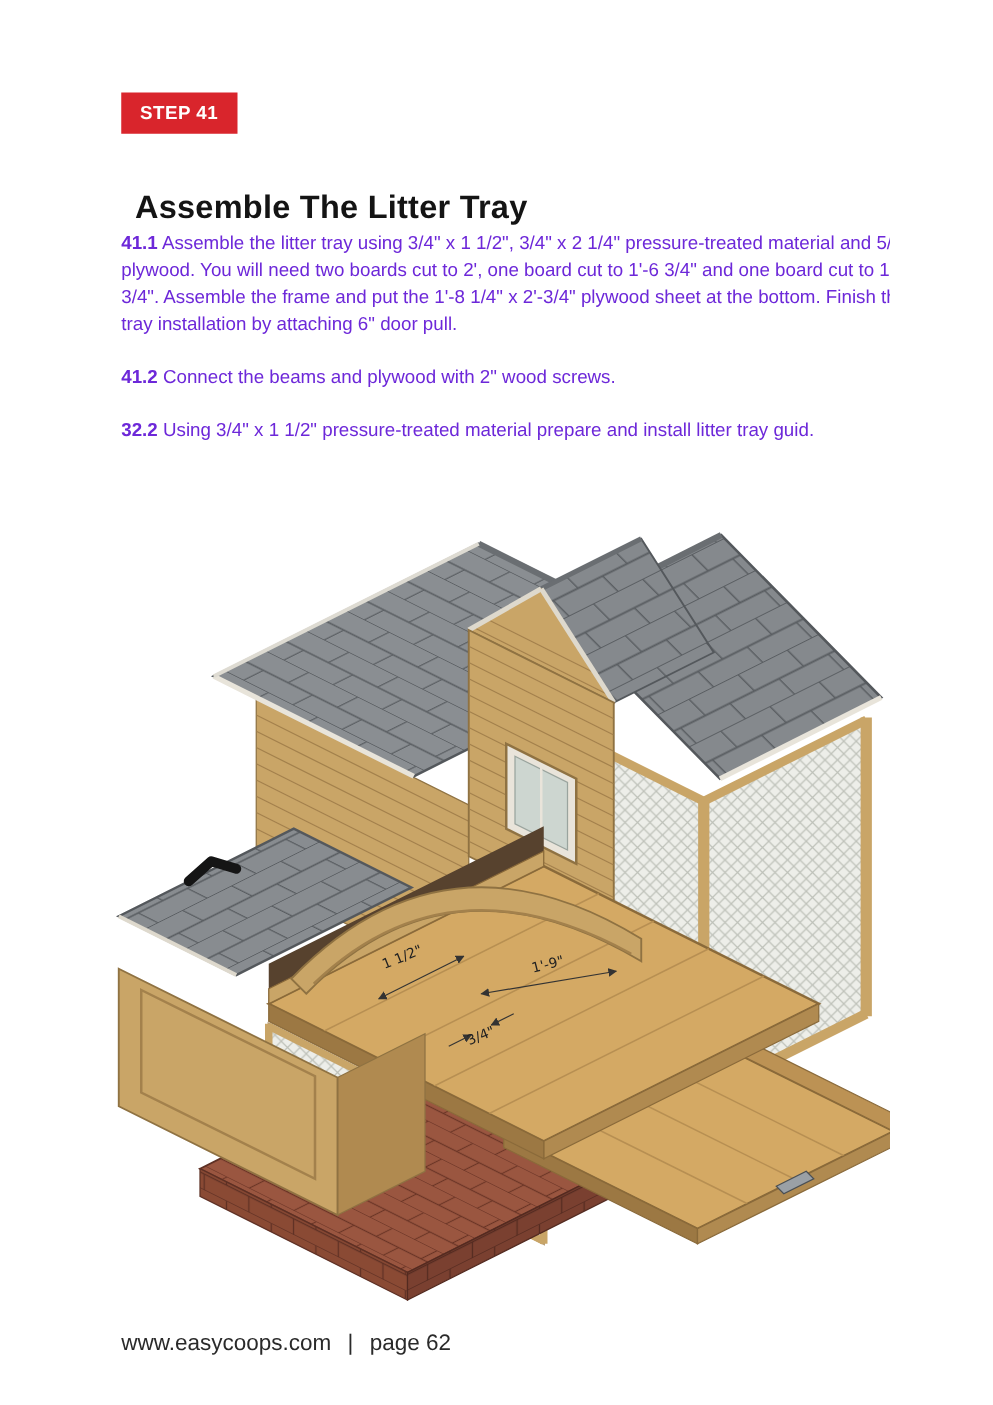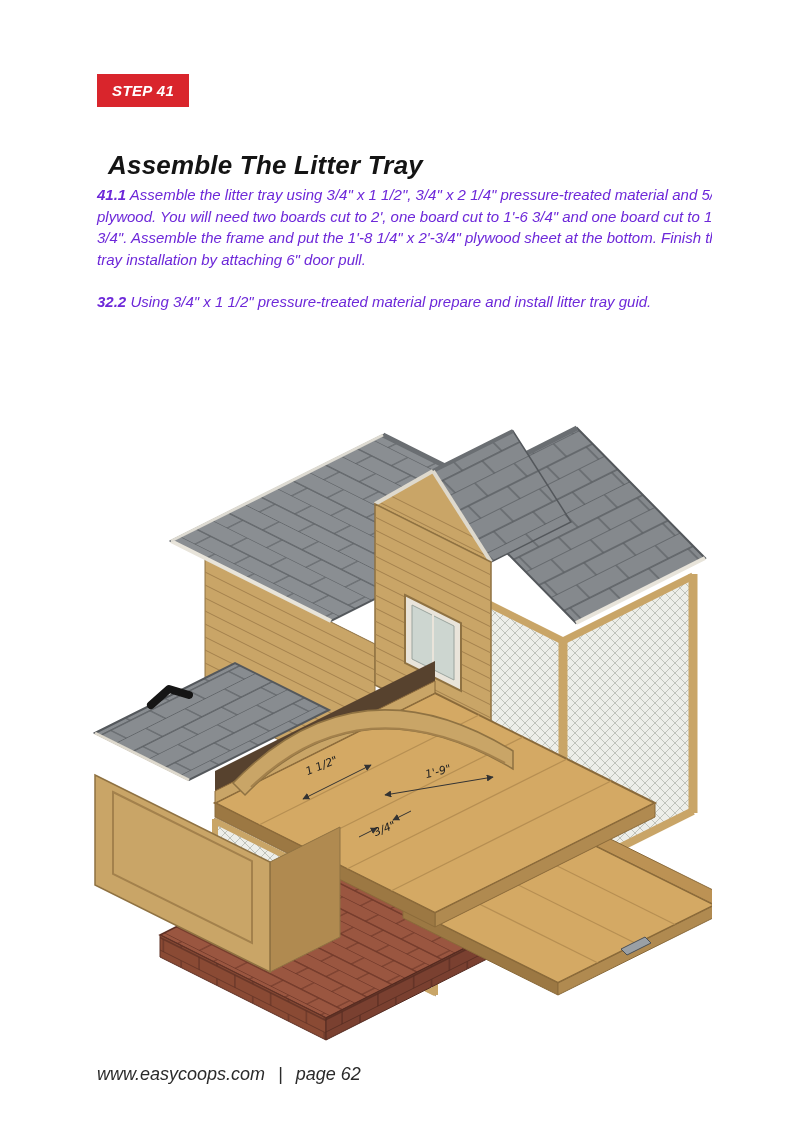--- a/index.html
+++ b/index.html
@@ -1,18 +1,18 @@
 <!DOCTYPE html>
 <html><head>
 <meta charset="utf-8">
 <style>
   html,body { margin:0; padding:0; background:#ffffff; }
   .page {
     position:relative; width:712px; height:1124px; background:#ffffff;
-    font-family:"Liberation Sans", sans-serif; overflow:hidden;font-style:italic;
+    font-family:"Liberation Sans", sans-serif; overflow:hidden;
   }
   .step-badge {
     position:absolute; left:97px; top:74px;
     background:#d9252c; color:#ffffff;
     font-size:15px; font-weight:700; letter-spacing:.4px;
     padding:8px 15px;
   }
   .title {
     position:absolute; left:96px; top:138px; margin:12px;
     font-size:26px; font-weight:700; color:#141414; letter-spacing:.2px;
@@ -37,20 +37,24 @@
 <div class="page">
 
   <div class="step-badge">STEP 41</div>
 
   <h1 class="title">Assemble The Litter Tray</h1>
 
   <div class="content">
     <p>
       <strong>41.1</strong>
       <span>Assemble the litter tray using 3/4" x 1 1/2", 3/4" x 2 1/4" pressure-treated material and 5/8" plywood. You will need two boards cut to 2', one board cut to 1'-6 3/4" and one board cut to 1'-8 3/4". Assemble the frame and put the 1'-8 1/4" x 2'-3/4" plywood sheet at the bottom. Finish the tray installation by attaching 6" door pull.</span>
+    </p>
+    <p>
+      <strong>41.2</strong>
+      <span>Connect the beams and plywood with 2" wood screws.</span>
     </p>
     <p>
       <strong>32.2</strong>
       <span>Using 3/4" x 1 1/2" pressure-treated material prepare and install litter tray guid.</span><br>
     </p>
   </div>
 
   <svg class="illustration" width="665" height="675" viewBox="0 0 665 675">
     <defs>
       <pattern id="shL" width="44" height="36" patternUnits="userSpaceOnUse" patternTransform="matrix(0.894,0.447,-0.894,0.447,0,0)">

